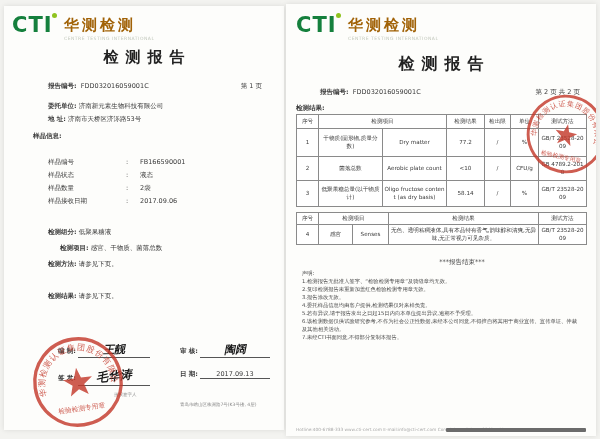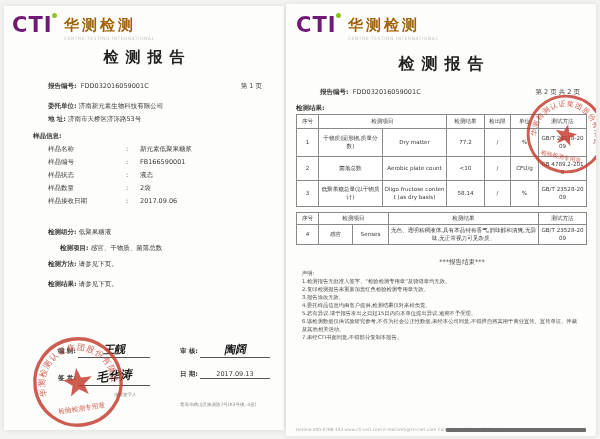--- a/index.html
+++ b/index.html
@@ -4,21 +4,21 @@
 <style>
   * { margin:0; padding:0; box-sizing:border-box; }
   html,body { width:600px; height:439px; overflow:hidden; }
   body { background:#f3f3f0; font-family:"DejaVu Sans","Liberation Sans",sans-serif; color:#3a3a3a; position:relative; }
   .page { position:absolute; background:#fdfdfb; box-shadow:0 0 5px rgba(0,0,0,.10); overflow:hidden; }
   #page1 { left:4; left:4px; top:6px; width:280px; height:424px; }
   #page2 { left:286px; top:4px; width:310px; height:432px; }
 
   
   .logo { position:absolute; height:30px; }
-  .logo .cti { font-size:21px; font-weight:bold; color:#701a75; letter-spacing:1px; line-height:22px; }
+  .logo .cti { font-size:21px; font-weight:bold; color:#15803d; letter-spacing:1px; line-height:22px; }
   .logo .dot { position:absolute; left:40px; top:-1px; width:5px; height:5px; border-radius:50%; background:#8fc31f; }
   .logo .cnwrap { position:absolute; left:52px; top:1px; width:120px; }
   .logo .cn { font-size:15px; font-weight:bold; color:#a16207; letter-spacing:3px; white-space:nowrap; }
   .logo .en { display:block; font-size:4.5px; color:#c2c8bc; letter-spacing:.5px; margin-top:1px; white-space:nowrap; }
 
   .title { position:absolute; width:100%; text-align:center; font-size:15px; font-weight:bold; color:#222; letter-spacing:7px; text-indent:7px; }
   .meta { position:absolute; display:flex; justify-content:space-between; font-size:6.5px; }
   .meta .rno b { font-weight:bold; }
   .row { position:absolute; font-size:6.5px; white-space:nowrap; }
   .row b { font-weight:bold; }
@@ -65,30 +65,29 @@
 
   <div class="row" style="top:96px;left:44px;">
     <b>委托单位:</b>&nbsp;<span>济南新元素生物科技有限公司</span>
   </div>
   <div class="row" style="top:109px;left:44px;">
     <b>地    址:</b>&nbsp;<span>济南市天桥区济泺路53号</span>
   </div>
 
   <div class="row" style="top:126px;left:29px;"><b>样品信息:</b></div>
 
-  <div class="row" style="top:139px;left:44px;"><span class="flbl">样品名称</span><span class="sep">:</span><span>新元素低聚果糖浆</span></div>
   <div class="row" style="top:152px;left:44px;"><span class="flbl">样品编号</span><span class="sep">:</span><span>FB166590001</span></div>
   <div class="row" style="top:165px;left:44px;"><span class="flbl">样品状态</span><span class="sep">:</span><span>液态</span></div>
   <div class="row" style="top:178px;left:44px;"><span class="flbl">样品数量</span><span class="sep">:</span><span>2袋</span></div>
   <div class="row" style="top:191px;left:44px;"><span class="flbl">样品接收日期</span><span class="sep">:</span><span>2017.09.06</span></div>
 
   <div class="row" style="top:222px;left:44px;"><b>检测组分:</b>&nbsp;<span>低聚果糖液</span></div>
   <div class="row" style="top:238px;left:44px;margin-left:12px;"><b>检测项目:</b>&nbsp;<span>感官、干物质、菌落总数</span></div>
   <div class="row" style="top:254px;left:44px;"><b>检测方法:</b>&nbsp;<span>请参见下页。</span></div>
-  <div class="row" style="top:274px;left:44px;"><b>检测结果:</b>&nbsp;<span>请参见下页。</span></div>
+  <div class="row" style="top:286px;left:44px;"><b>检测结果:</b>&nbsp;<span>请参见下页。</span></div>
 
   <div class="row" style="top:336px;left:54px;">
     <b>编  制:</b>
     <span class="sigline" style="width:72px;"><span class="hand" style="font-size:11px;transform:rotate(-2deg);">王靓</span></span>
   </div>
   <div class="row" style="top:362px;left:54px;">
     <b>签  发:</b>
     <span class="sigline" style="width:72px;"><span class="hand" style="font-size:12px;transform:rotate(-6deg);">毛华涛</span></span>
   </div>
   <div class="row" style="top:336px;left:176px;">

